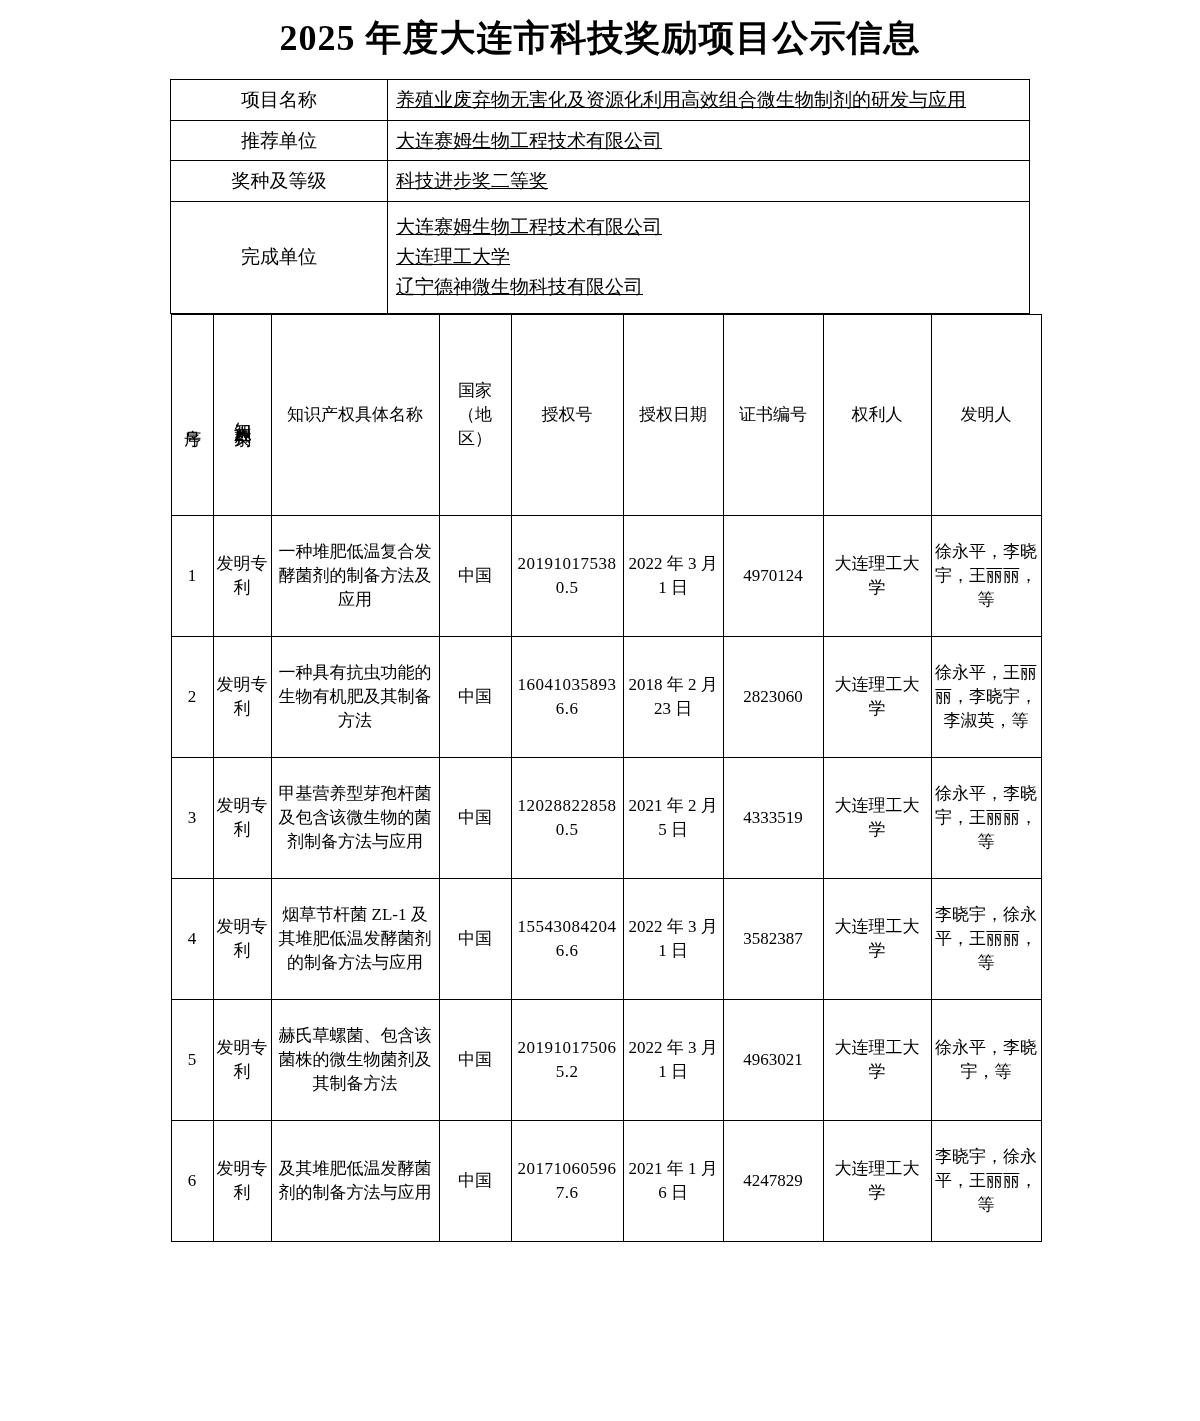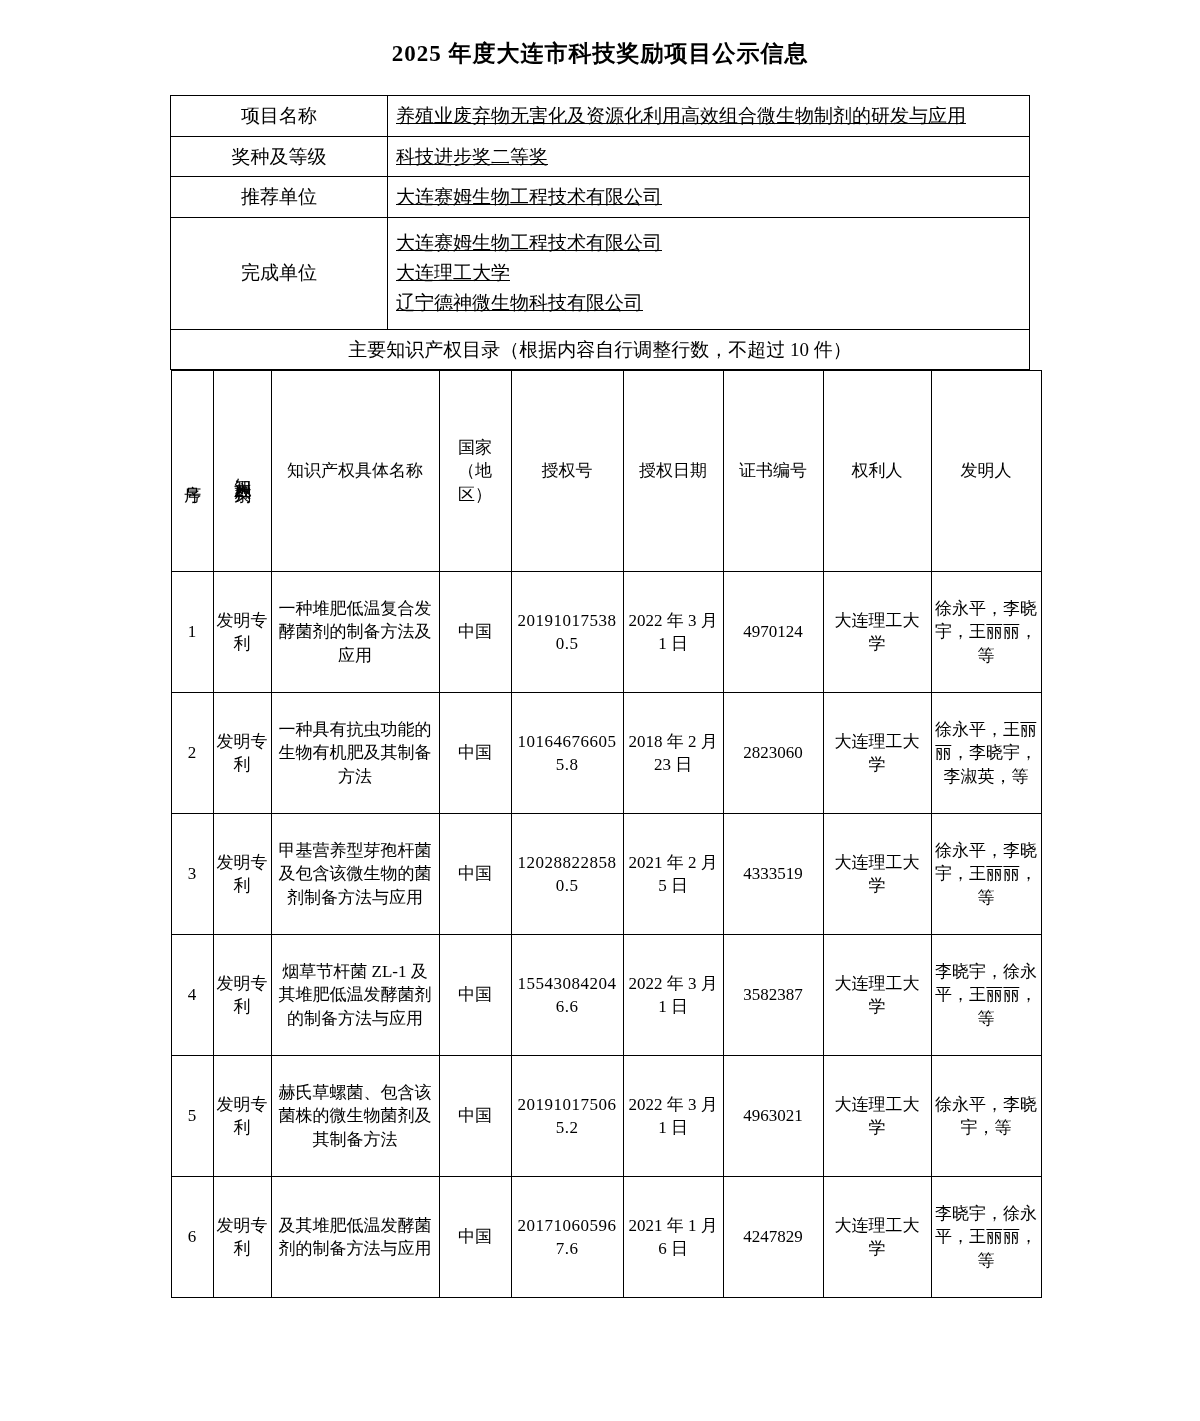--- a/index.html
+++ b/index.html
@@ -15,31 +15,30 @@
     -webkit-font-smoothing: antialiased;
   }
   .page {
     position: relative;
     width: 1200px;
     height: 1421px;
     box-sizing: border-box;
   }
   .doc-title {
     text-align: center;
-    font-size: 23px;
+    font-size: 36px;
     font-weight: bold;
     letter-spacing: 1px;
     padding-top: 14px;
     padding-bottom: 16px;
     font-family: "Liberation Serif", "DejaVu Serif", serif;
-    margin-top: 24px;
   }
   table.main {
     border-collapse: collapse;
-    margin: 10px auto;
+    margin: 0 auto;
     width: 860px;
     table-layout: fixed;
   }
   table.main td, table.main th {
     border: 1.5px solid #000000;
     padding: 6px 8px;
     vertical-align: middle;
     font-size: 19px;
     line-height: 1.45;
     font-family: "Liberation Serif", "DejaVu Serif", serif;
@@ -132,37 +131,34 @@
 
   <div class="doc-title">2025 年度大连市科技奖励项目公示信息</div>
 
   <table class="main">
     <tbody>
       <tr>
         <td class="label">项目名称</td>
         <td class="value">养殖业废弃物无害化及资源化利用高效组合微生物制剂的研发与应用</td>
       </tr>
       <tr>
+        <td class="label">推荐单位</td>
+        <td class="value">大连赛姆生物工程技术有限公司</td>
+      </tr>
+      <tr>
         <td class="label">奖种及等级</td>
         <td class="value">科技进步奖二等奖</td>
-      </tr>
-      <tr>
-        <td class="label">推荐单位</td>
-        <td class="value">大连赛姆生物工程技术有限公司</td>
       </tr>
       <tr>
         <td class="label">完成单位</td>
         <td class="value multi">
           <div>大连赛姆生物工程技术有限公司</div>
           <div>大连理工大学</div>
           <div>辽宁德神微生物科技有限公司</div>
         </td>
-      </tr>
-      <tr>
-        <td class="section" colspan="2">主要知识产权目录（根据内容自行调整行数，不超过 10 件）</td>
       </tr>
       <tr>
         <td colspan="2" style="padding:0;border:none;">
 
           <table class="ip">
             <colgroup>
               <col class="col-idx">
                 <col class="col-type">
                 <col class="col-name">
                 <col class="col-country">
@@ -195,21 +191,21 @@
                 <td>2022 年 3 月 1 日</td>
                 <td>4970124</td>
                 <td class="cell-owner">大连理工大学</td>
                 <td class="cell-inv">徐永平，李晓宇，王丽丽，等</td>
               </tr>
               <tr class="row-tall">
                 <td>2</td>
                 <td class="cell-type">发明专利</td>
                 <td class="cell-name">一种具有抗虫功能的生物有机肥及其制备方法</td>
                 <td>中国</td>
-                <td class="cell-num">101646766055.8</td>
+                <td class="cell-num">160410358936.6</td>
                 <td>2018 年 2 月 23 日</td>
                 <td>2823060</td>
                 <td class="cell-owner">大连理工大学</td>
                 <td class="cell-inv">徐永平，王丽丽，李晓宇，李淑英，等</td>
               </tr>
               <tr class="row-tall">
                 <td>3</td>
                 <td class="cell-type">发明专利</td>
                 <td class="cell-name">甲基营养型芽孢杆菌及包含该微生物的菌剂制备方法与应用</td>
                 <td>中国</td>

